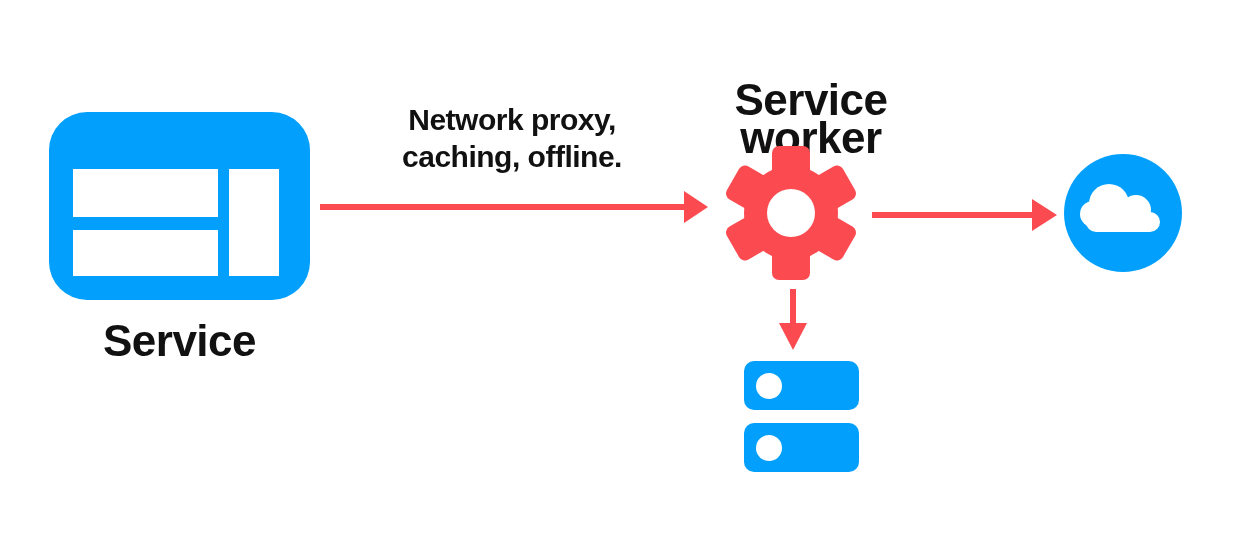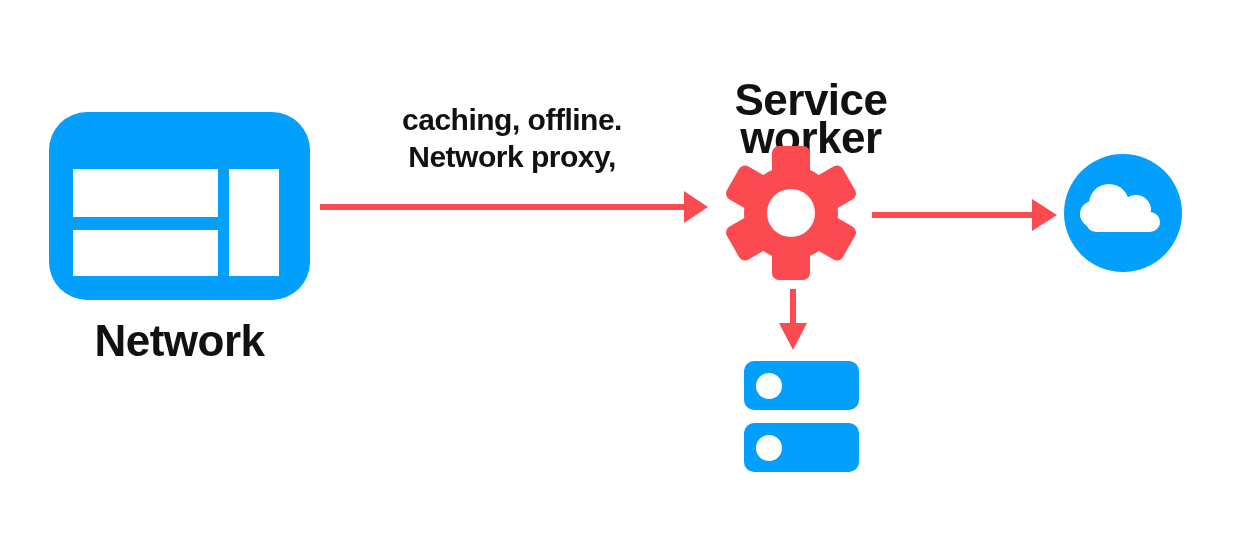--- a/index.html
+++ b/index.html
@@ -38,25 +38,25 @@
 
 <div class="canvas">
 
   <svg class="abs" style="left:49px; top:112px;" width="261" height="188" viewBox="0 0 261 188">
     <rect x="0" y="0" width="261" height="188" rx="38" ry="38" fill="#02a0fc"></rect>
     <rect x="24" y="57" width="145" height="48" fill="#ffffff"></rect>
     <rect x="24" y="118" width="145" height="46" fill="#ffffff"></rect>
     <rect x="180" y="57" width="50" height="107" fill="#ffffff"></rect>
   </svg>
 
-  <div class="label node-label" style="left:49px; top:322px; width:261px;">Network</div>
+  <div class="label node-label" style="left:49px; top:322px; width:261px;">Service</div>
 
   <div class="label edge-label" style="left:352px; top:101px; width:320px;">
+    <div>Network proxy,</div>
     <div>caching, offline.</div>
-    <div>Network proxy,</div>
   </div>
 
   <svg class="abs" style="left:318px; top:189px;" width="392" height="36" viewBox="0 0 392 36">
     <rect x="2" y="15" width="364" height="6" fill="#fb4b51"></rect>
     <polygon points="366,2 390,18 366,34" fill="#fb4b51"></polygon>
   </svg>
 
   <div class="label node-label" style="left:661px; top:81px; width:300px;">Service worker</div>
 
   <svg class="abs" style="left:721px; top:143px;" width="140" height="140" viewBox="0 0 140 140">

